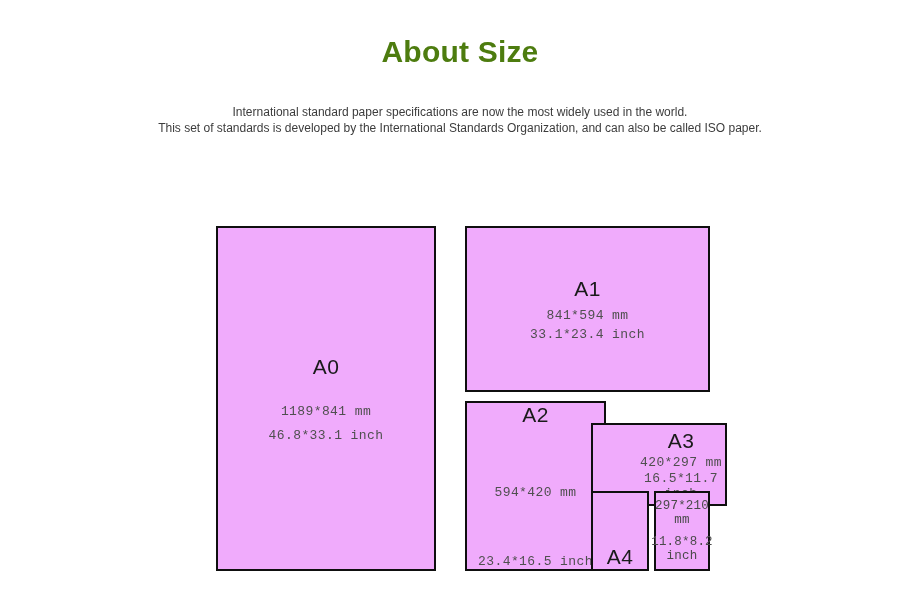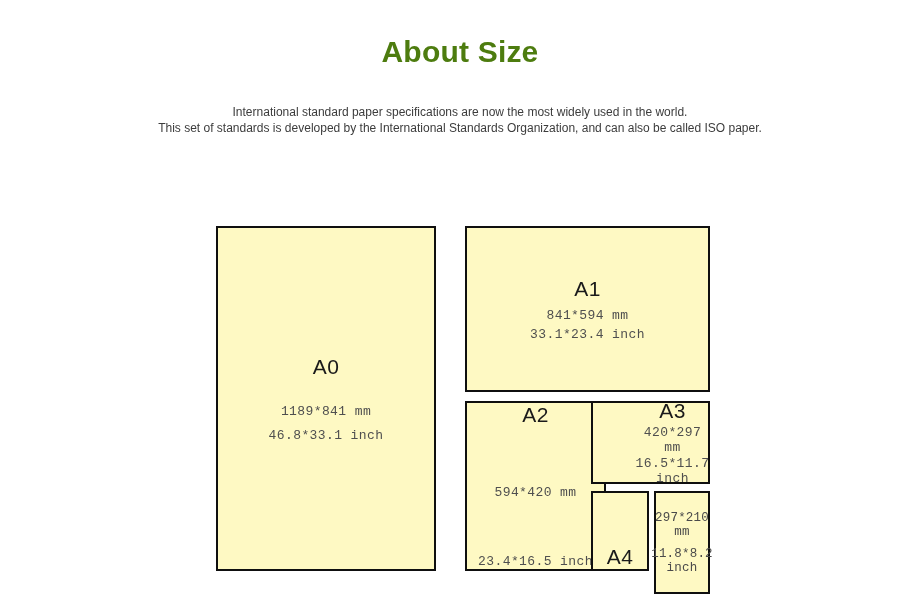--- a/index.html
+++ b/index.html
@@ -48,21 +48,21 @@
     border: 3px solid #1b1b1b;
   }
   .bracket.left  { border-right: none; margin-right: 9px; }
   .bracket.right { border-left:  none; margin-left: 9px; }
 
   
   .diagram { position: absolute; inset: 0; }
   .paper-box {
     position: absolute;
     border: 2px solid #0f0f0f;
-    background: #fef9c3;
+    background: #f0abfc;
     display: flex;
     flex-direction: column;
     align-items: center;
     justify-content: center;
     text-align: center;
   }
   .paper-label {
     font-size: 21px;
     color: #1a1a1a;
     letter-spacing: 0.5px;
@@ -79,27 +79,27 @@
   .box-a0 .paper-dim   { margin-top: 9px; }
 
   .box-a1 { left: 465px; top: 226px; width: 245px; height: 166px; }
   .box-a1 .paper-label { margin-bottom: 3px; }
   .box-a1 .paper-dim   { margin-top: 4px; }
 
   .box-a2 { left: 465px; top: 401px; width: 141px; height: 170px; justify-content: space-between; }
   .box-a2 .paper-label { margin-bottom: 4px; }
   .box-a2 .paper-dim   { margin-top: 4px; }
 
-  .box-a3 { left: 591px; top: 401px; width: 119px; height: 83px; padding-left: 44px; }
+  .box-a3 { left: 591px; top: 423px; width: 136px; height: 83px; padding-left: 44px; }
   .box-a3 .paper-label { margin-bottom: 1px; }
   .box-a3 .paper-dim   { margin-top: 1px; }
 
   .box-a4 { left: 591px; top: 491px; width: 58px; height: 80px; justify-content: flex-end; }
 
-  .box-a4-dims { left: 654px; top: 491px; width: 56px; height: 103px; }
+  .box-a4-dims { left: 654px; top: 491px; width: 56px; height: 80px; }
   .box-a4-dims .dim-group { margin: 4px 0; }
   .box-a4-dims .paper-dim {
     font-size: 12.5px;
     line-height: 14px;
     letter-spacing: 0.2px;
     color: #4a4a4a;
   }
 </style>
 </head>
 <body>

